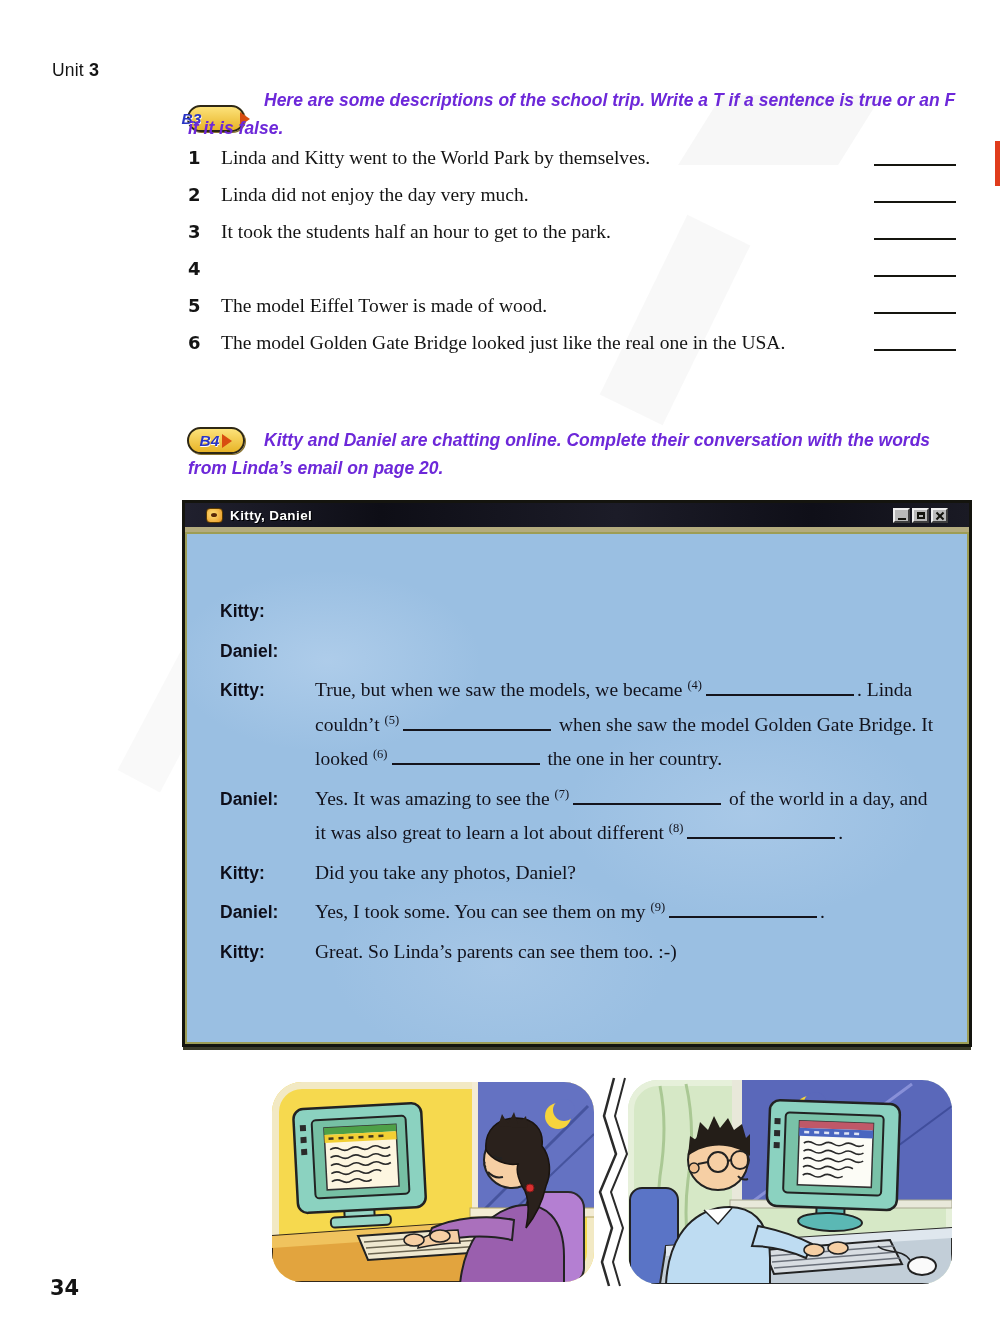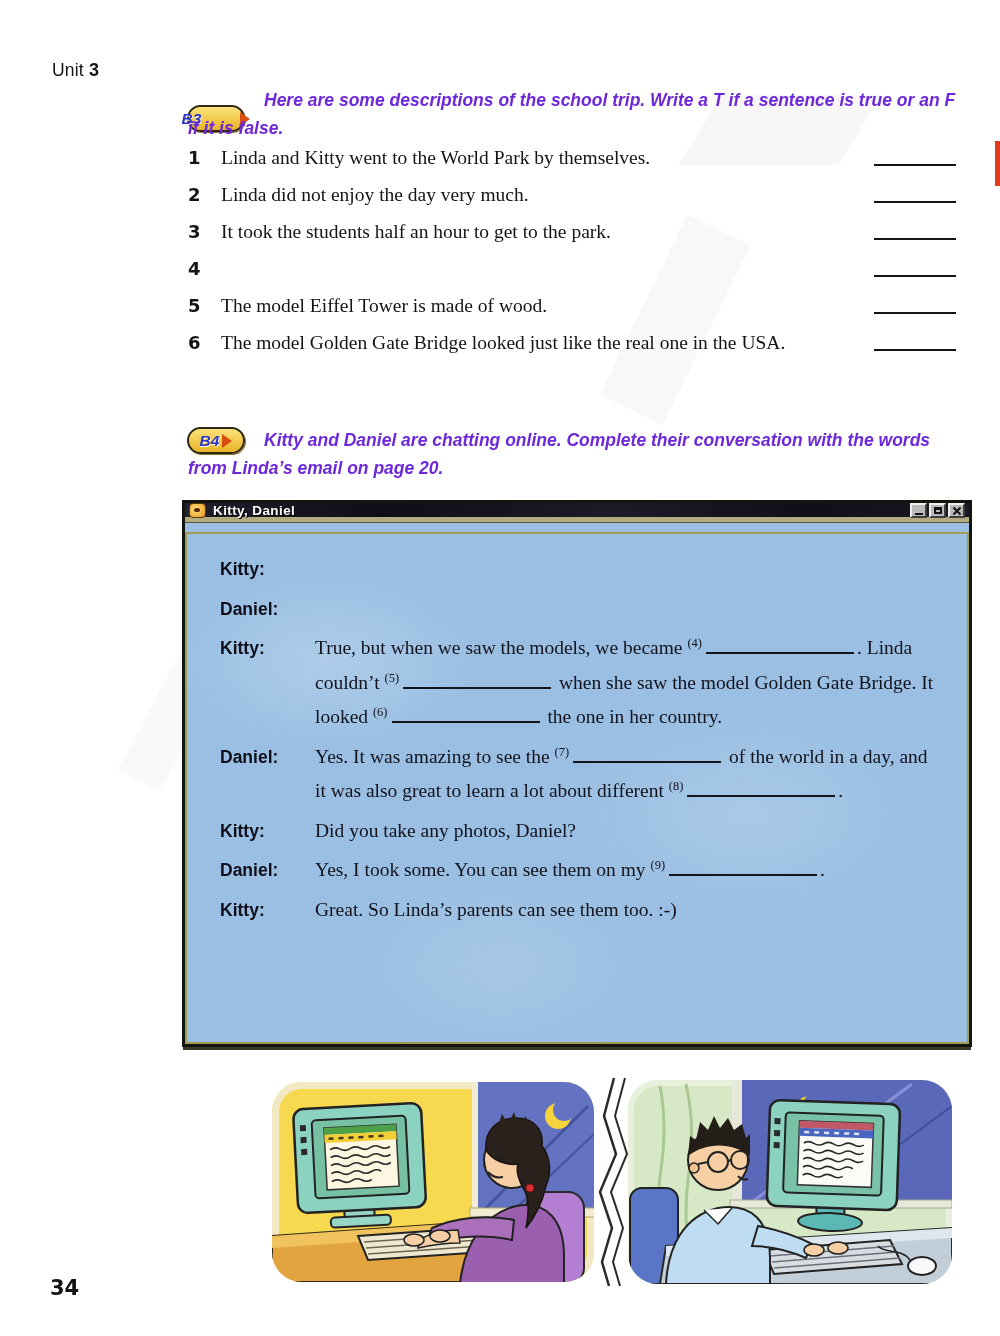--- a/index.html
+++ b/index.html
@@ -34,22 +34,22 @@
   .b3-list{left:188px;top:144px;width:772px;}
   .b3-row{display:flex;align-items:flex-end;margin-bottom:10px;}
   .b3-left{display:flex;align-items:flex-start;flex:1;}
   .b3-num{width:33px;flex:none;font-family:"DejaVu Sans",sans-serif;font-weight:700;font-size:18px;line-height:27px;}
   .b3-text{font-family:"Liberation Serif",serif;font-size:19.5px;line-height:27px;max-width:615px;}
   .b3-blank{width:82px;height:2px;background:#15150f;flex:none;margin:0 4px 5px 0;}
 
   
   .chat-window{left:182px;top:500px;width:790px;height:547px;border:3px solid #14140e;
                box-sizing:border-box;background:#9abfe2;box-shadow:0 4px 0 -1px #3a3a28;}
-  .titlebar{height:14px;background:linear-gradient(90deg,#20202e,#0e0e16 25%,#1c1c28 55%,#0f0f18 80%,#1a1a24);
-            display:flex;align-items:center;padding:0 4px;}
+  .titlebar{height:24px;background:linear-gradient(90deg,#20202e,#0e0e16 25%,#1c1c28 55%,#0f0f18 80%,#1a1a24);
+            display:flex;align-items:center;padding:0 21px;}
   .chat-icon{width:15px;height:13px;border-radius:4px;border:1px solid #5a3a00;position:relative;flex:none;
              background:radial-gradient(circle at 40% 40%,#ffe27a,#e8941f);}
   .chat-icon::after{content:"";position:absolute;left:4px;top:4px;width:6px;height:4px;border-radius:50%;background:#5a2a08;}
   .chat-title{color:#fff;font-weight:700;font-size:13.5px;margin-left:7px;letter-spacing:.4px;flex:1;
               text-shadow:1px 1px 0 #000;}
   .win-btns{display:flex;align-items:center;}
   .win-btn{width:17px;height:15px;background:#bababa;margin-left:2px;box-sizing:border-box;
            border-top:2px solid #efefef;border-left:2px solid #efefef;
            border-right:2px solid #3f3f3f;border-bottom:2px solid #3f3f3f;
            display:flex;align-items:center;justify-content:center;}
@@ -59,21 +59,21 @@
   .glyph-close::before,.glyph-close::after{content:"";position:absolute;left:4px;top:0;width:2px;height:10px;background:#14140e;}
   .glyph-close::before{transform:rotate(45deg);}
   .glyph-close::after{transform:rotate(-45deg);}
   .title-strip{height:5px;background:#b3ab7e;border-bottom:1px solid #55552f;}
   .chat-content{position:absolute;top:29px;left:0;right:0;bottom:0;border:2px solid #9d9d55;
      background:
        radial-gradient(ellipse 220px 130px at 18% 25%, rgba(190,215,240,.55), rgba(190,215,240,0) 70%),
        radial-gradient(ellipse 260px 150px at 72% 55%, rgba(186,212,238,.45), rgba(186,212,238,0) 70%),
        radial-gradient(ellipse 240px 140px at 40% 85%, rgba(178,206,234,.5), rgba(178,206,234,0) 70%),
        #9abfe2;}
-  .messages{padding:18px 24px 0 33px;}
+  .messages{padding:18px 24px 0 33px;margin-top:42px;}
   .msg{display:flex;margin-bottom:5px;}
   .speaker{width:95px;flex:none;font-weight:700;font-size:17.5px;line-height:34.5px;color:#0e0e1a;}
   .mtext{flex:1;font-family:"Liberation Serif",serif;font-size:19.5px;line-height:34.5px;color:#12121c;}
   .mtext sup{font-size:12.5px;line-height:0;}
   .blank{display:inline-block;width:148px;height:2px;background:#14141c;margin:0 3px 0 4px;}
 
   .illustration{left:262px;top:1076px;width:696px;height:212px;}
   .page-number{left:50px;top:1276px;font-family:"DejaVu Sans",sans-serif;font-weight:800;font-size:21px;}
   .red-tab{left:995px;top:141px;width:5px;height:45px;background:#e03c1c;}
 </style>

